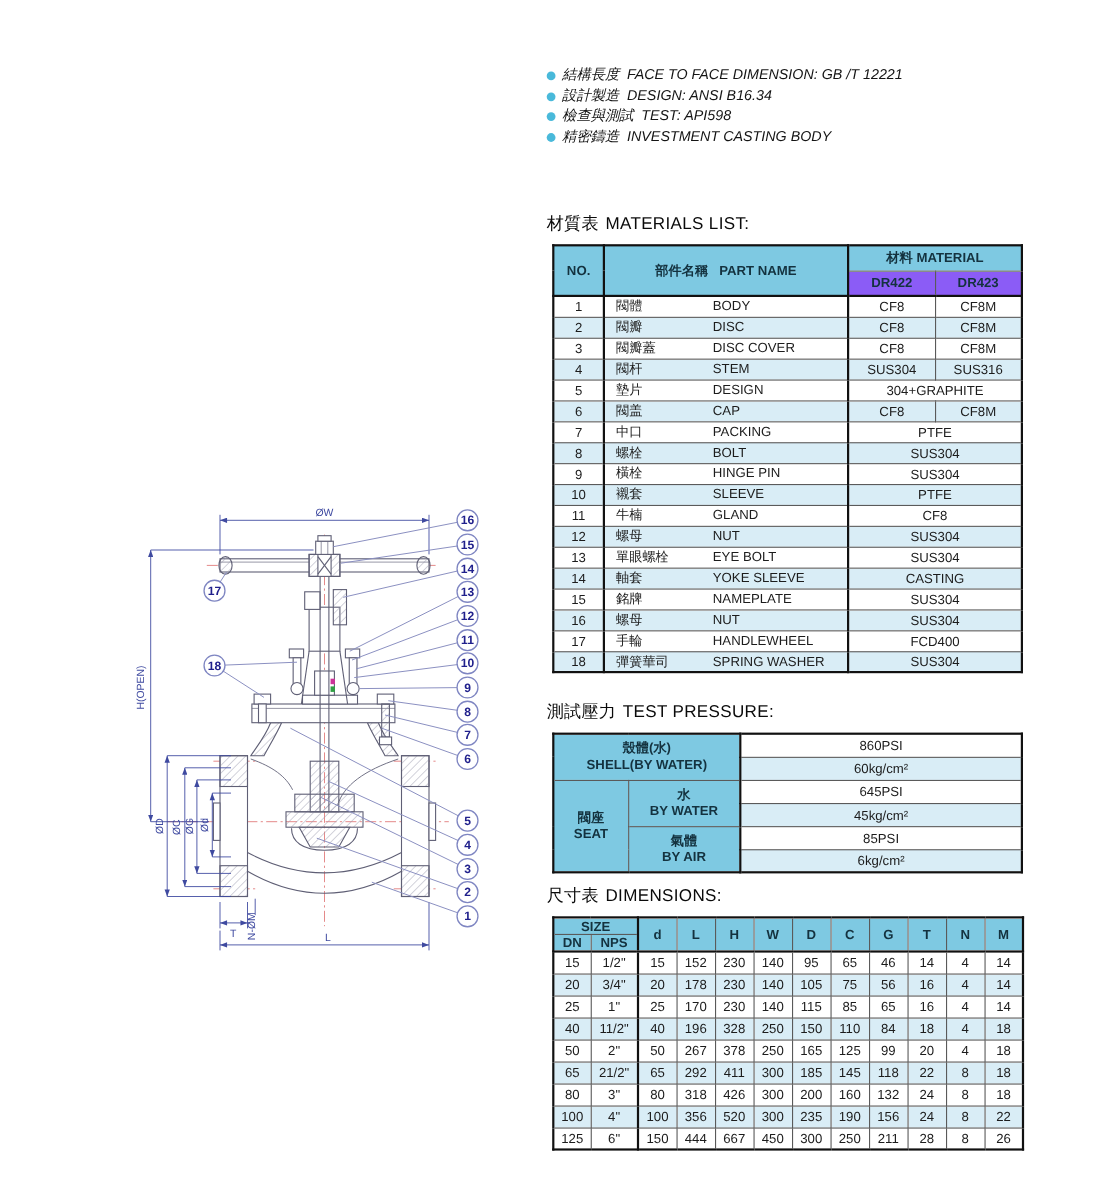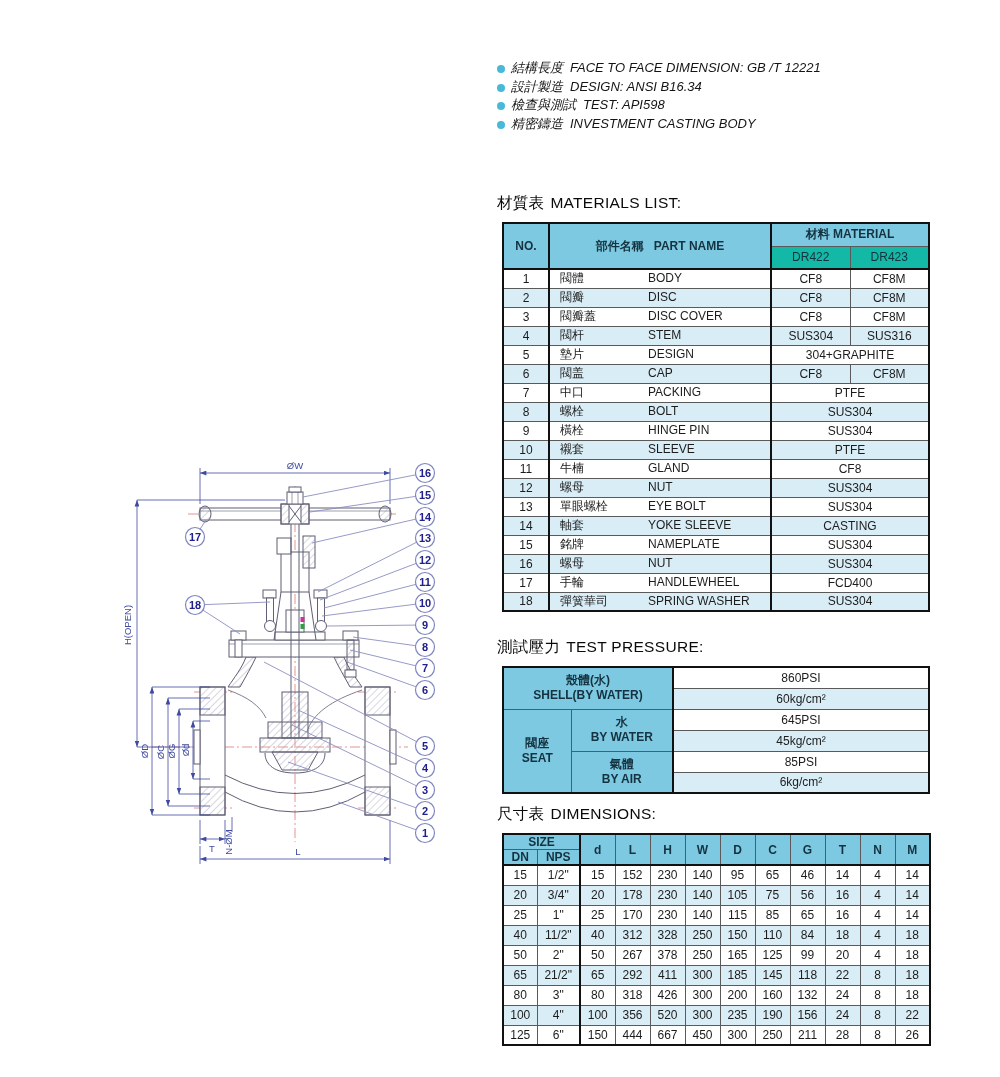--- a/index.html
+++ b/index.html
@@ -29,21 +29,21 @@
   .alt { background:#d9edf6; }
   .b-top2    { border-top:2px solid #111 !important; }
   .b-bot2    { border-bottom:2px solid #111 !important; }
   .b-left2   { border-left:2px solid #111 !important; }
   .b-right2  { border-right:2px solid #111 !important; }
 
   
   #materials { left:497px; top:193px; }
   #mat-table { width:426px; }
   #mat-table th { height:23px; }
-  #mat-table th.sub { background:#14b8a6; font-weight:normal; }
+  #mat-table th.sub { background:#8b5cf6; font-weight:bold; }
   #mat-table td { height:19px; }
   #mat-table td.name { text-align:left; padding-left:10px; }
   #mat-table td.name .zh { display:inline-block; width:88px; }
 
   
   #test-pressure { left:497px; top:637px; }
   #tp-table { width:426px; }
   #tp-table td { height:21px; }
   #tp-table td.hd { background:#7ec9e2; color:#14323f; font-weight:bold; line-height:14px; }
   #tp-table td.hd div { line-height:15px; }
@@ -558,21 +558,21 @@
           <td>85</td>
           <td>65</td>
           <td>16</td>
           <td>4</td>
           <td class="b-right2">14</td>
         </tr>
         <tr class="alt">
           <td class="b-left2">40</td>
           <td class="b-right2">11/2"</td>
           <td>40</td>
-          <td>312</td>
+          <td>196</td>
           <td>328</td>
           <td>250</td>
           <td>150</td>
           <td>110</td>
           <td>84</td>
           <td>18</td>
           <td>4</td>
           <td class="b-right2">18</td>
         </tr>
         <tr>

